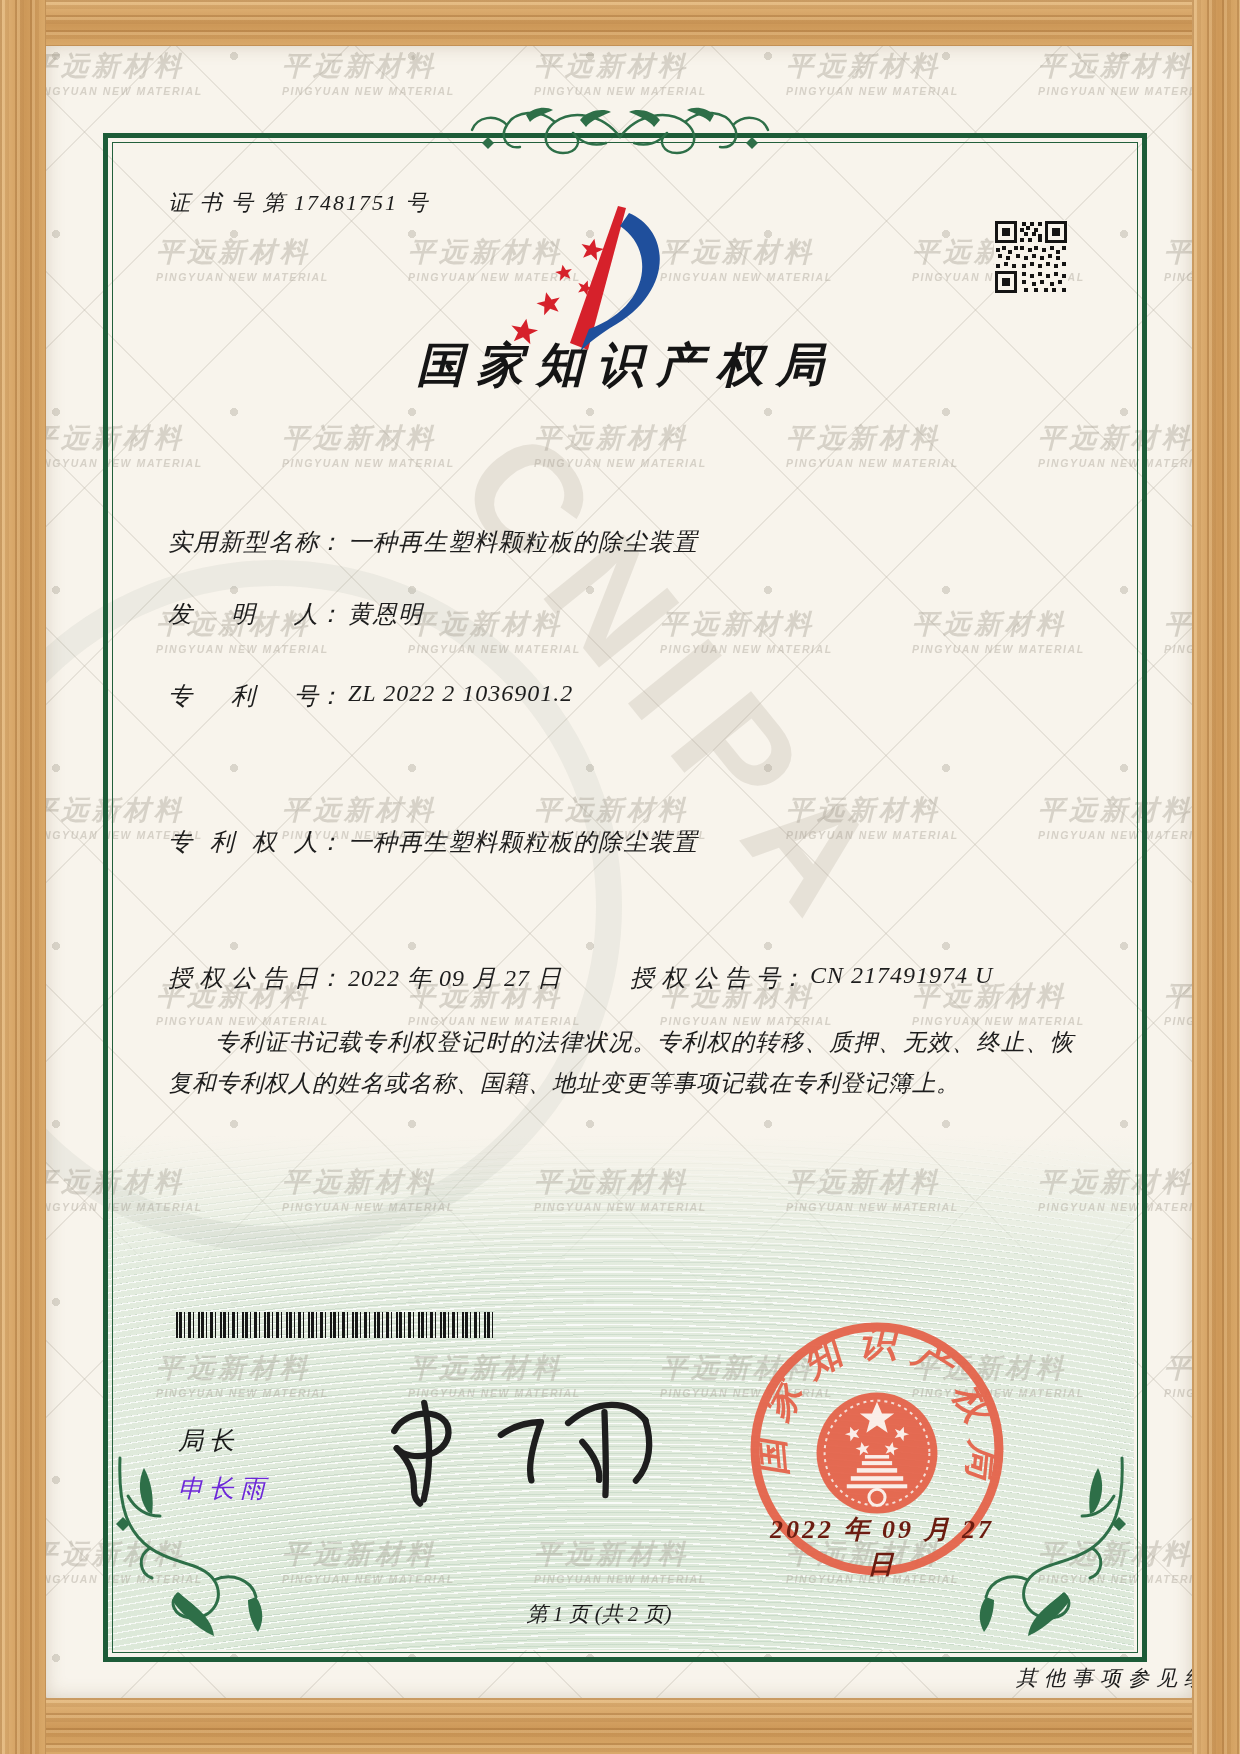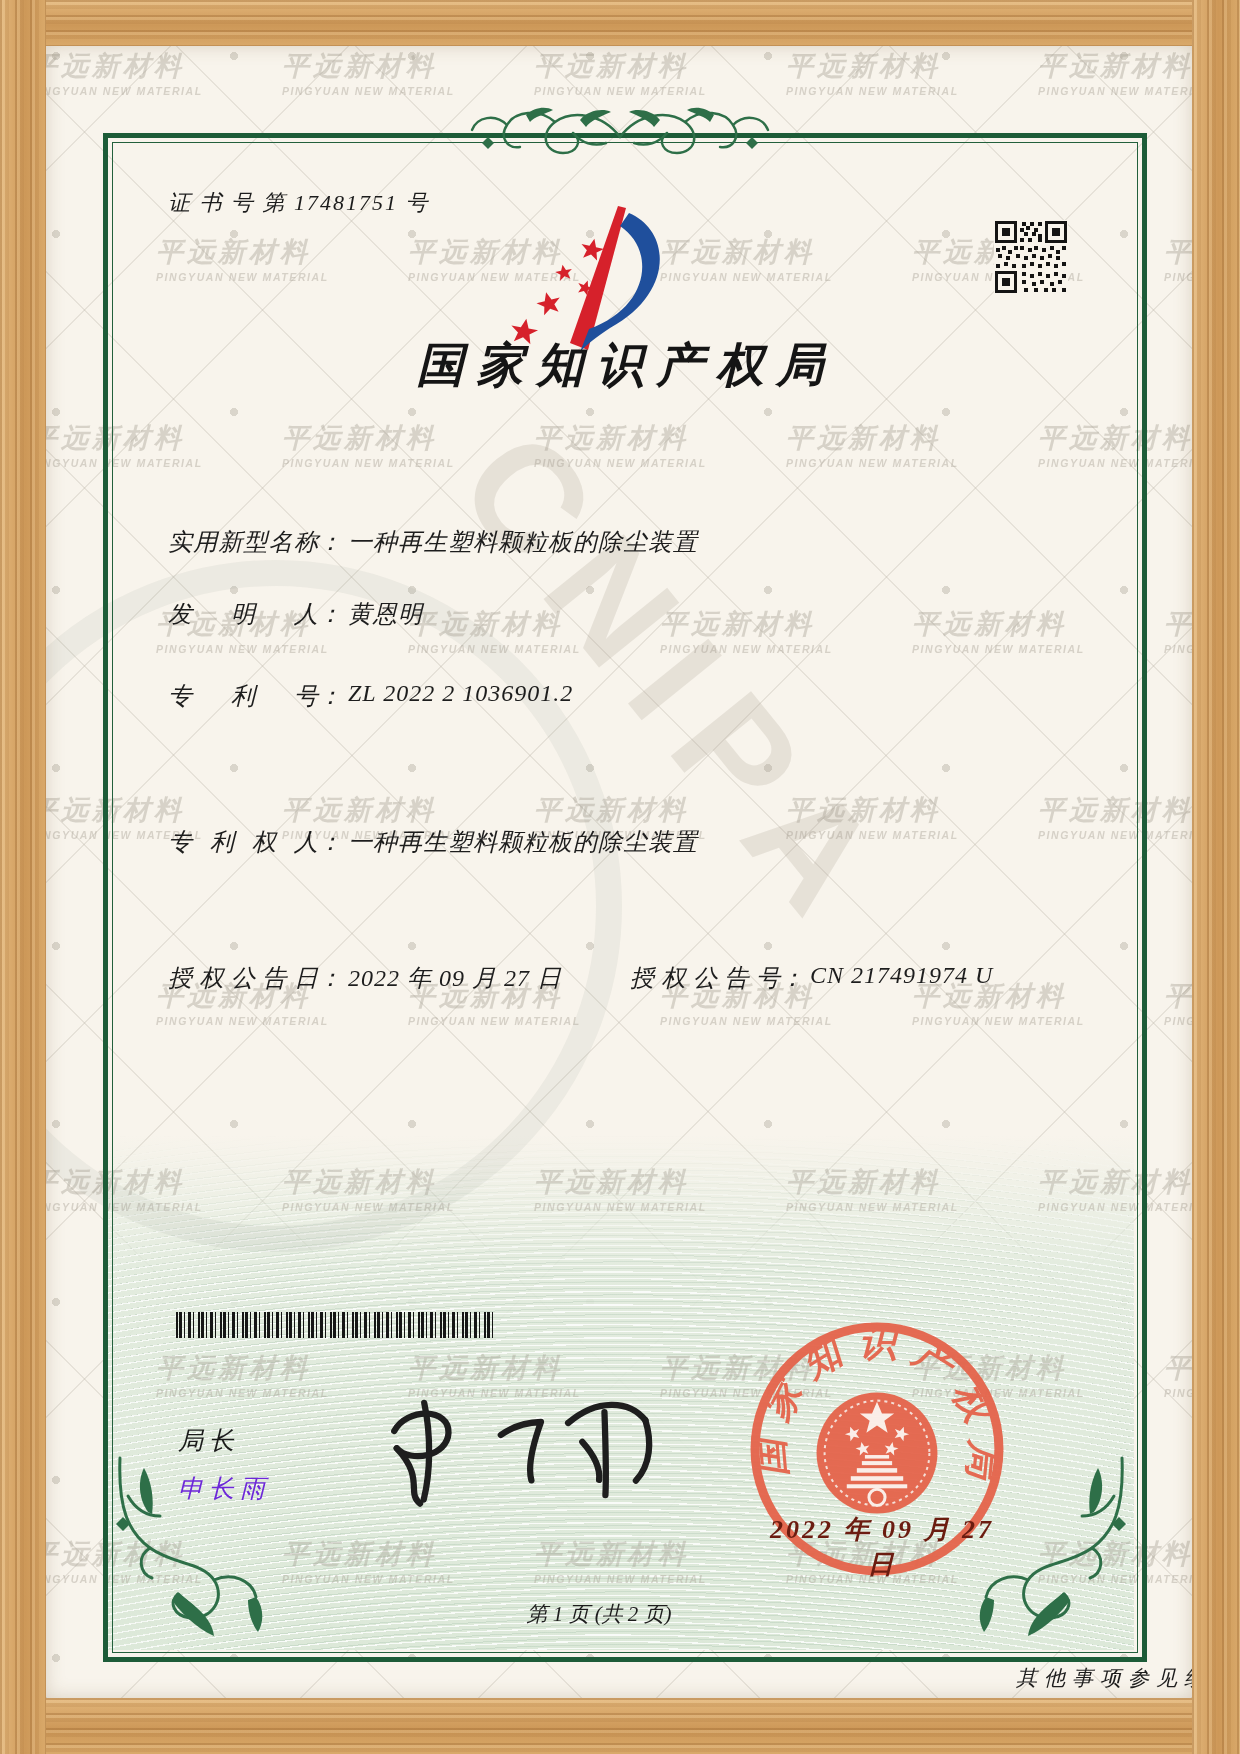--- a/index.html
+++ b/index.html
@@ -395,20 +395,21 @@
       <span class="flabel">专利权人</span><span class="fcolon">：</span><span class="fvalue">一种再生塑料颗粒板的除尘装置</span>
     </div>
     <div class="frow" style="top:962px">
       <span class="flabel">授权公告日</span><span class="fcolon">：</span><span class="fvalue">2022 年 09 月 27 日</span>
       <span class="pair2">
         <span class="flabel">授权公告号</span><span class="fcolon">：</span><span class="fvalue">CN 217491974 U</span>
       </span>
     </div>
 
     <div class="paras">
+      <p>专利证书记载专利权登记时的法律状况。专利权的转移、质押、无效、终止、恢复和专利权人的姓名或名称、国籍、地址变更等事项记载在专利登记簿上。</p>
     </div>
 
     <div class="barcode"></div>
 
     <div class="director-title">局长</div>
     <div class="director-name">申长雨</div>
 
     <svg class="signature" width="290" height="140" viewBox="0 0 300 140">
       <g stroke="#1e1e1e" stroke-width="6.5" fill="none" stroke-linecap="round" stroke-linejoin="round" transform="rotate(-2 150 70)">
         <path d="M60,16 C66,50 64,88 56,116"></path>

